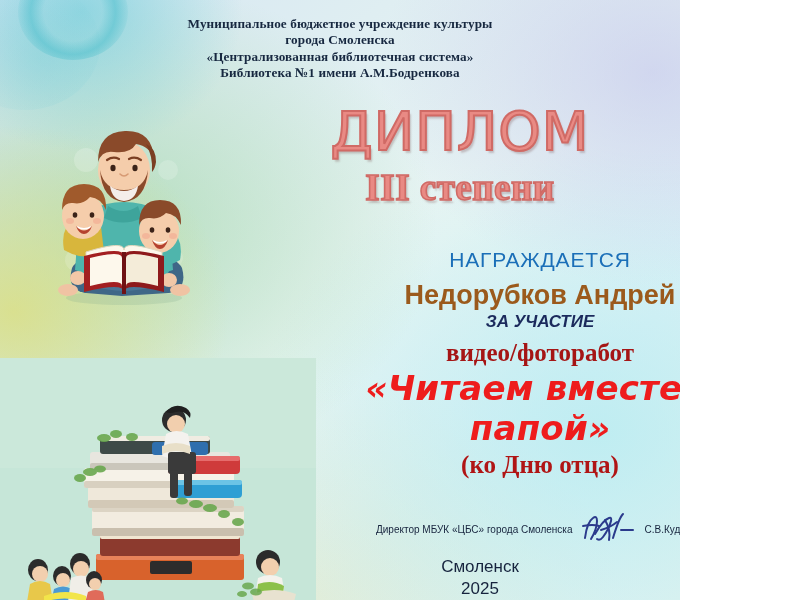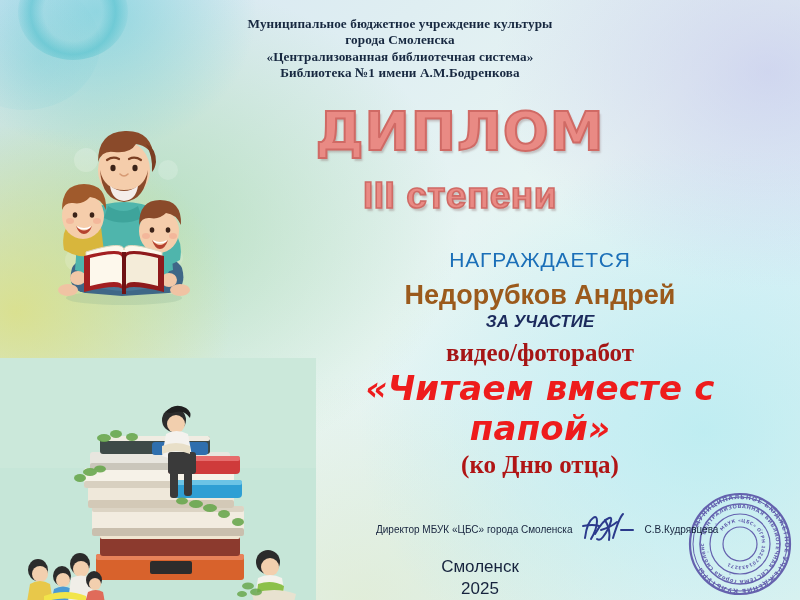--- a/index.html
+++ b/index.html
@@ -2,21 +2,21 @@
 <html lang="ru"><head>
 <meta charset="utf-8">
 <style>
   html, body {
     margin: 0;
     padding: 0;
     background: #ffffff;
   }
   #certificate {
     position: relative;
-    width: 800px;
+    width: 680px;
     height: 600px;
     overflow: hidden;
     font-family: "Liberation Sans", sans-serif;
     background:
       radial-gradient(ellipse 230px 200px at 12% 2%, rgba(90,200,215,0.55) 0%, rgba(90,200,215,0.0) 70%),
       radial-gradient(ellipse 300px 260px at 2% 52%, rgba(222,222,120,0.75) 0%, rgba(222,222,120,0.0) 72%),
       radial-gradient(ellipse 420px 330px at 18% 38%, rgba(150,210,150,0.55) 0%, rgba(150,210,150,0.0) 75%),
       radial-gradient(ellipse 380px 300px at 96% 12%, rgba(190,190,235,0.55) 0%, rgba(190,190,235,0.0) 72%),
       radial-gradient(ellipse 460px 380px at 88% 72%, rgba(180,235,240,0.75) 0%, rgba(180,235,240,0.0) 75%),
       radial-gradient(ellipse 420px 300px at 45% 100%, rgba(225,235,205,0.70) 0%, rgba(225,235,205,0.0) 75%),
@@ -54,31 +54,31 @@
 
   
   .title-wrap {
     position: absolute;
     left: 300px; top: 104px;
     width: 320px;
     text-align: center;
   }
   .title-main {
     font-family: "DejaVu Sans", sans-serif;
-    font-weight: bold;
+    font-weight: normal;
     font-size: 54px;
     line-height: 56px;
     letter-spacing: 1px;
     color: #e98a84;
     -webkit-text-stroke: 2px #d06a65;
     text-shadow: 2px 3px 2px rgba(120,80,80,0.30);
   }
   .title-sub {
-    margin-top: 16px;
-    font-family: Liberation Sans, sans-serif;
+    margin-top: 8px;
+    font-family: Liberation Serif, serif;
     font-weight: bold;
     font-size: 37px;
     line-height: 40px;
     letter-spacing: 0.5px;
     color: #e98a84;
     -webkit-text-stroke: 1.6px #d06a65;
     text-shadow: 2px 3px 2px rgba(120,80,80,0.30);
   }
 
   

